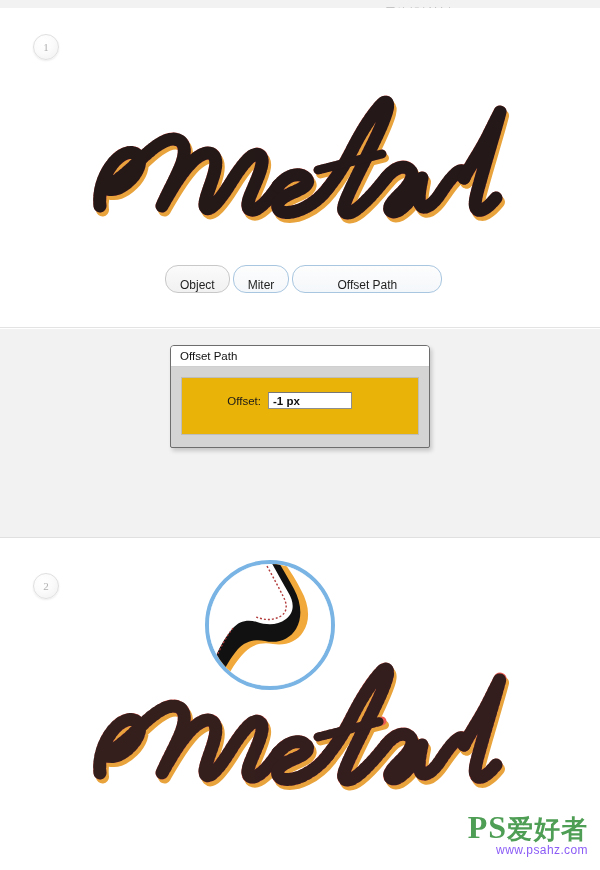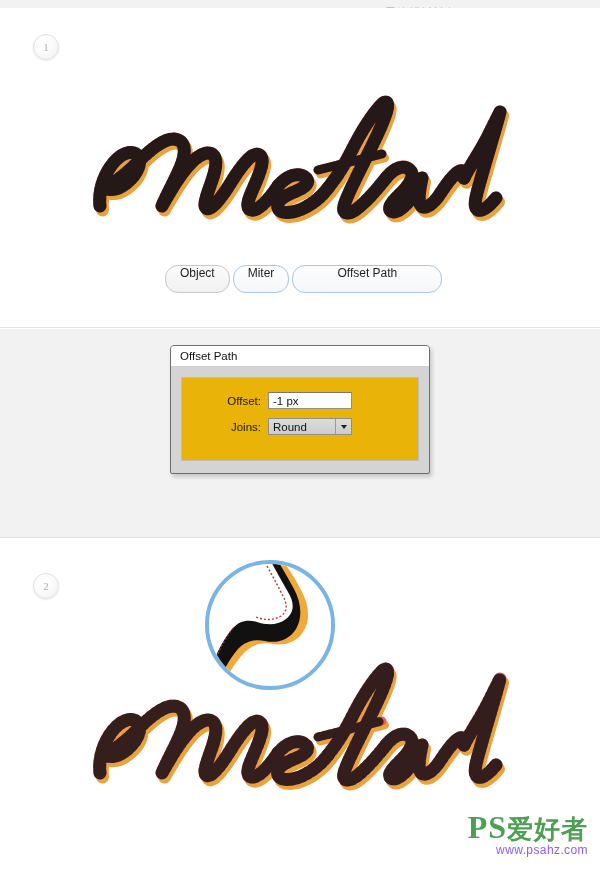--- a/index.html
+++ b/index.html
@@ -99,21 +99,21 @@
   .breadcrumb {
     position: absolute;
     left: 165px; top: 265px;
     display: flex;
     align-items: stretch;
     gap: 3px;
     height: 28px;
   }
   .crumb {
     display: flex;
-    align-items: flex-start;
+    align-items: flex-end;
     justify-content: center;
     font-size: 12px;
     color: #1f1f1f;
     background: linear-gradient(#fbfbfb, #f1f1f1);
     border: 1px solid #c8c8c8;
     border-radius: 13px;
     box-sizing: border-box;
     padding: 0 14px;
   }
   .crumb.blue {
@@ -176,20 +176,21 @@
     height: 17px;
     background: #ffffff;
     border: 1px solid #8e8e8e;
     border-top-color: #767676;
     font-size: 11.5px;
     color: #111111;
     display: flex;
     align-items: center;
     padding-left: 4px;
     box-sizing: border-box;
+    font-weight: bold;
   }
   .select-input {
     width: 84px;
     height: 17px;
     background: linear-gradient(#dcdcdc, #cdcdcd);
     border: 1px solid #8e8e8e;
     font-size: 11.5px;
     color: #111111;
     display: flex;
     align-items: center;
@@ -373,29 +374,20 @@
     <div class="dialog-body">
       <div class="dialog-inner">
 
         <div class="field-row">
           <div class="field-label">Offset:</div>
           <div class="text-input">
             <span>-1 px</span>
           </div>
         </div>
 
-        <div class="field-row">
-          <div class="field-label">Joins:</div>
-          <div class="select-input">
-            <span class="select-value">Round</span>
-            <span class="select-arrow-box">
-              <span class="caret-down"></span>
-            </span>
-          </div>
-        </div>
 
 
 
       </div>
     </div>
   </div>
 
   <div class="panel-white-2"></div>
 
   <div class="step-badge" id="badge2">

